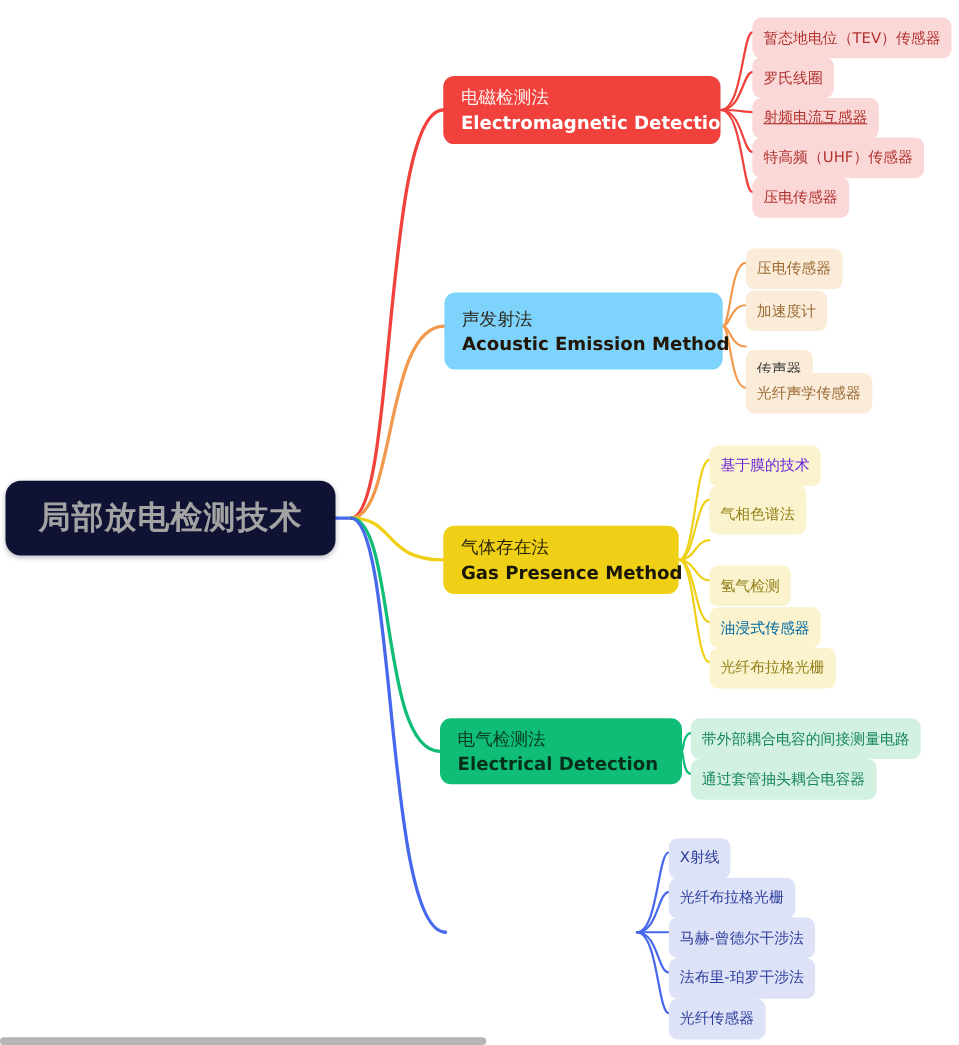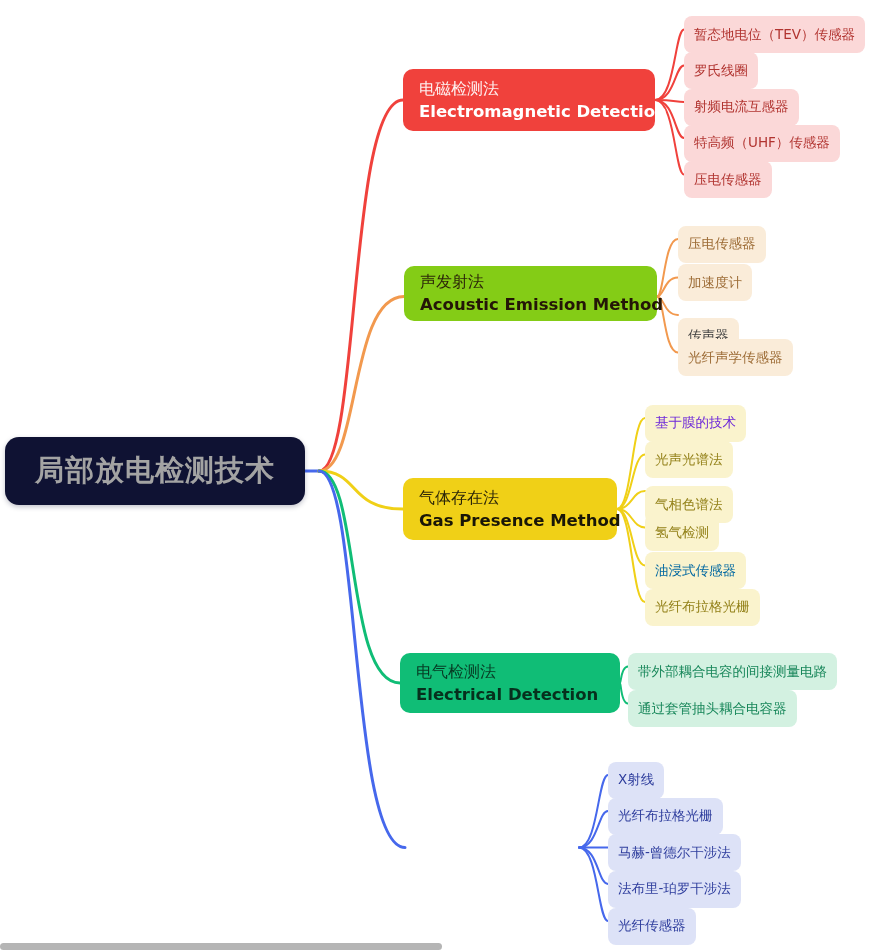--- a/index.html
+++ b/index.html
@@ -77,38 +77,38 @@
       <path d="M 579 847.5 C 598 847.5, 598 847.5, 608 847.5" stroke="#4668ec" stroke-width="2" fill="none" stroke-linecap="round"></path>
       <path d="M 579 847.5 C 598 847.5, 598 884, 608 884" stroke="#4668ec" stroke-width="2" fill="none" stroke-linecap="round"></path>
       <path d="M 579 847.5 C 598 847.5, 598 921, 608 921" stroke="#4668ec" stroke-width="2" fill="none" stroke-linecap="round"></path>
     </svg>
     <div class="node-main" style="left: 403px; top: 69px; width: 252px; height: 62px; background: rgb(240, 65, 60); color: rgb(255, 255, 255);">
       <div class="zh">电磁检测法</div>
       <div class="en">Electromagnetic Detection</div>
     </div>
     <div class="node-child" style="left: 684px; top: 16px; background: rgb(251, 216, 216); color: rgb(177, 52, 48);">暂态地电位（TEV）传感器</div>
     <div class="node-child" style="left: 684px; top: 52px; background: rgb(251, 216, 216); color: rgb(177, 52, 48);">罗氏线圈</div>
-    <div class="node-child" style="left: 684px; top: 88.5px; background: rgb(251, 216, 216); color: rgb(177, 52, 48);">射频电流互感器</div>
+    <div class="node-child" style="left: 684px; top: 88.5px; background: rgb(251, 216, 216); color: rgb(177, 52, 48); text-decoration: underline;">射频电流互感器</div>
     <div class="node-child" style="left: 684px; top: 124.5px; background: rgb(251, 216, 216); color: rgb(177, 52, 48);">特高频（UHF）传感器</div>
     <div class="node-child" style="left: 684px; top: 161px; background: rgb(251, 216, 216); color: rgb(177, 52, 48);">压电传感器</div>
-    <div class="node-main" style="left: 404px; top: 266px; width: 253px; height: 55px; background: #84cc16; color: rgb(36, 22, 7);">
+    <div class="node-main" style="left: 404px; top: 266px; width: 253px; height: 70px; background: #7dd3fc; color: rgb(36, 22, 7);">
       <div class="zh">声发射法</div>
       <div class="en">Acoustic Emission Method</div>
     </div>
     <div class="node-child" style="left: 678px; top: 225.5px; background: rgb(250, 236, 217); color: rgb(156, 107, 53);">压电传感器</div>
     <div class="node-child" style="left: 678px; top: 264px; background: rgb(250, 236, 217); color: rgb(156, 107, 53);">加速度计</div>
     <div class="node-child" style="left: 678px; top: 301.5px; background: rgb(250, 236, 217); color: #404040; margin-top: 16px;">传声器</div>
     <div class="node-child" style="left: 678px; top: 339px; background: rgb(250, 236, 217); color: rgb(156, 107, 53);">光纤声学传感器</div>
     <div class="node-main" style="left: 403px; top: 478px; width: 214px; height: 62px; background: rgb(240, 208, 23); color: rgb(25, 22, 7);">
       <div class="zh">气体存在法</div>
       <div class="en">Gas Presence Method</div>
     </div>
     <div class="node-child" style="left: 645px; top: 404.5px; background: rgb(250, 243, 205); color: #6d28d9;">基于膜的技术</div>
     <div class="node-child" style="left: 645px; top: 441px; background: rgb(250, 243, 205); color: rgb(147, 129, 25);">光声光谱法</div>
-    <div class="node-child" style="left: 645px; top: 486px; background: rgb(250, 243, 205); color: rgb(147, 129, 25);">气相色谱法</div>
+    <div class="node-child" style="left: 645px; top: 449px; background: rgb(250, 243, 205); color: rgb(147, 129, 25);">气相色谱法</div>
     <div class="node-child" style="left: 645px; top: 514px; background: rgb(250, 243, 205); color: rgb(147, 129, 25);">氢气检测</div>
     <div class="node-child" style="left: 645px; top: 552px; background: rgb(250, 243, 205); color: #0369a1;">油浸式传感器</div>
     <div class="node-child" style="left: 645px; top: 588.5px; background: rgb(250, 243, 205); color: rgb(147, 129, 25);">光纤布拉格光栅</div>
     <div class="node-main" style="left: 400px; top: 653px; width: 220px; height: 60px; background: rgb(16, 189, 118); color: rgb(6, 48, 29);">
       <div class="zh">电气检测法</div>
       <div class="en">Electrical Detection</div>
     </div>
     <div class="node-child" style="left: 628px; top: 653px; background: rgb(211, 241, 225); color: rgb(24, 135, 90);">带外部耦合电容的间接测量电路</div>
     <div class="node-child" style="left: 628px; top: 690px; background: rgb(211, 241, 225); color: rgb(24, 135, 90);">通过套管抽头耦合电容器</div>
     <div class="node-child" style="left: 608px; top: 761.5px; background: rgb(221, 226, 247); color: rgb(46, 61, 157);">X射线</div>

